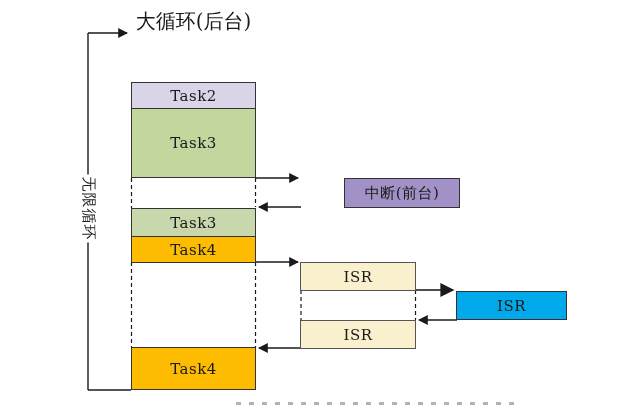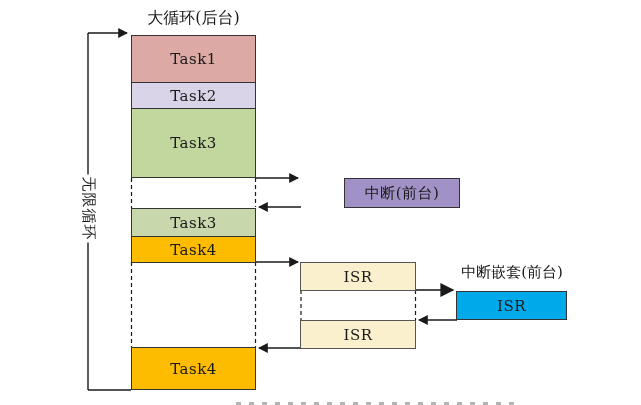--- a/index.html
+++ b/index.html
@@ -8,21 +8,21 @@
     font-family:"DejaVu Serif","Liberation Serif",serif;color:#1a1a1a;
     overflow:hidden;
   }
   .box{
     position:absolute;box-sizing:border-box;border:1px solid #333;
     display:flex;align-items:center;justify-content:center;
     font-size:15px;letter-spacing:0.5px;
   }
   .isr-border{border:1px solid #555;}
   .title{
-    position:absolute;text-align:center;font-size:16px;white-space:nowrap;
+    position:absolute;text-align:center;font-size:20px;white-space:nowrap;
   }
   #loop-label{
     position:absolute;left:88px;top:208px;width:0;height:0;
     display:flex;align-items:center;justify-content:center;
   }
   #loop-label span{
     transform:rotate(90deg);transform-origin:center;
     background:#fff;padding:0 2px;font-size:15px;white-space:nowrap;
     display:block;letter-spacing:1px;
   }
@@ -68,25 +68,21 @@
     <line class="connector" x1="457" y1="320" x2="419" y2="320" marker-end="url(#arrow)"></line>
     <line class="connector" x1="301" y1="348" x2="259" y2="348" marker-end="url(#arrow)"></line>
   </svg>
 
   <div class="title" style="left:131px;top:8px;width:125px;">大循环(后台)</div>
 
   <div id="loop-label">
     <span>无限循环</span>
   </div>
 
-  <div class="title" style="left:447px;top:263px;width:130px;font-size:15px;">中断嵌套(前台)</div>
 
-  <div class="box" style="left: 131px; top: 35px; width: 125px; height: 48px; background-color: rgb(221, 169, 165);">
-    <span>Task1</span>
-  </div>
 
   <div class="box" style="left: 131px; top: 82px; width: 125px; height: 27px; background-color: rgb(218, 212, 233);">
     <span>Task2</span>
   </div>
 
   <div class="box" style="left: 131px; top: 108px; width: 125px; height: 70px; background-color: rgb(194, 215, 158);">
     <span>Task3</span>
   </div>
 
   <div class="box" style="left: 131px; top: 208px; width: 125px; height: 29px; background-color: rgb(201, 215, 173);">

